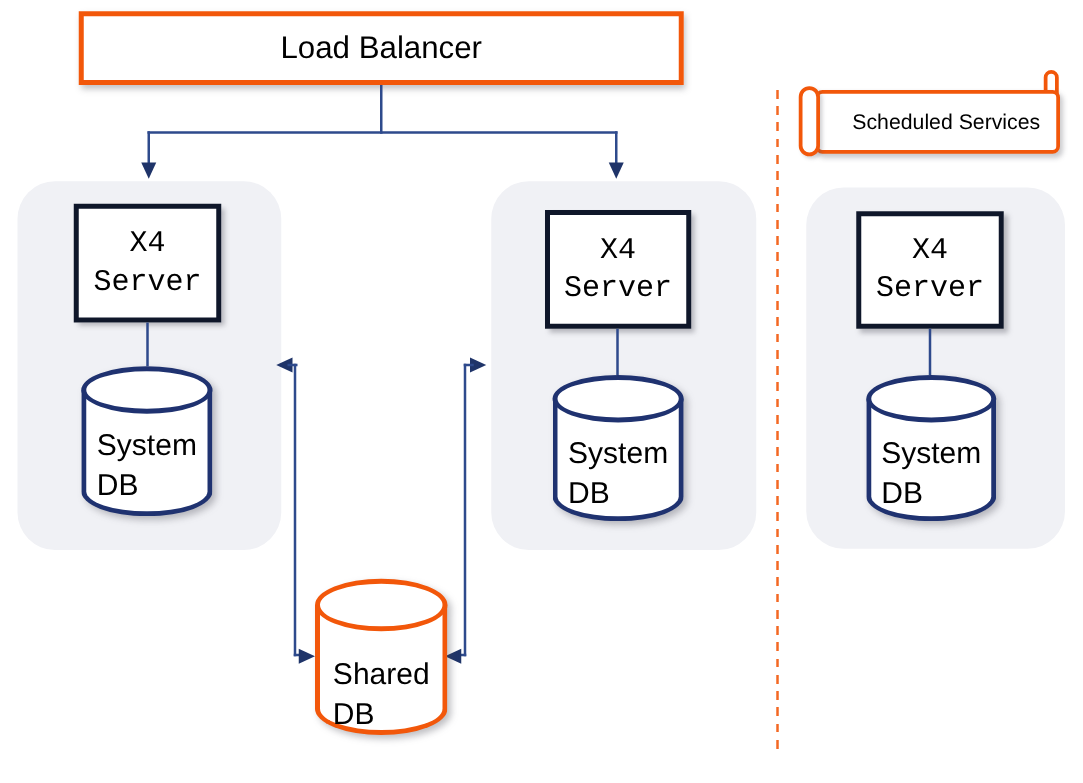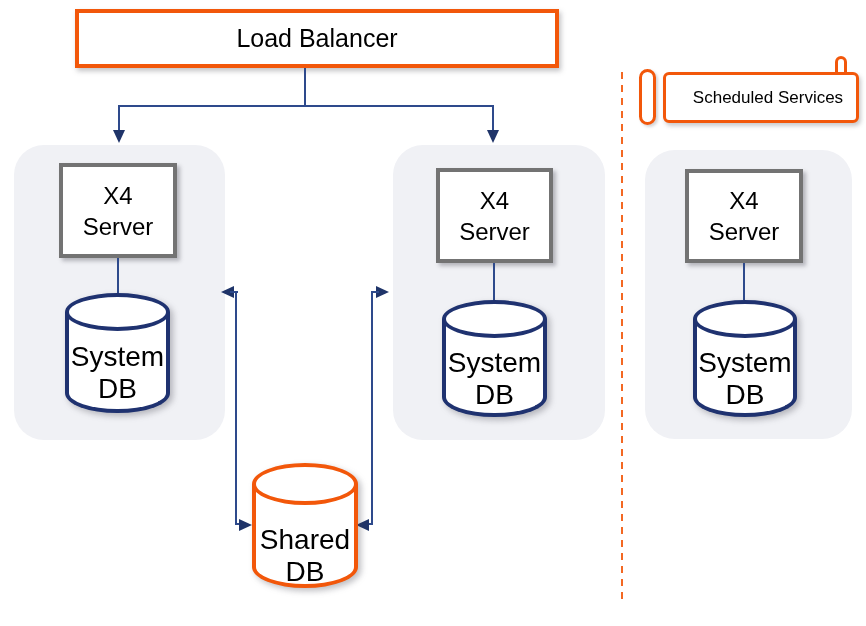--- a/index.html
+++ b/index.html
@@ -12,68 +12,68 @@
 
   
   .line { position:absolute; background:#2E4A8C; }
   .arrow { position:absolute; width:0; height:0; }
   .arrow.down  { border-left:6px solid transparent; border-right:6px solid transparent; border-top:13px solid #1F3469; }
   .arrow.left  { border-top:6px solid transparent; border-bottom:6px solid transparent; border-right:13px solid #1F3469; }
   .arrow.right { border-top:6px solid transparent; border-bottom:6px solid transparent; border-left:13px solid #1F3469; }
 
   
   .lb-box {
-    position:absolute; left:75px; top:9px; width:484px; height:59px;
+    position:absolute; left:63px; top:9px; width:484px; height:59px;
     background:#fff; border:4px solid #F2570A;
     box-shadow:2px 3px 5px rgba(80,80,90,0.35);
     display:flex; align-items:center; justify-content:center;
   }
   .lb-box .label { font-size:25px; }
 
   
   .group {
     position:absolute; background:#F0F1F5; border-radius:30px;
   }
   .g1 { left:14px;  top:145px; width:211px; height:295px; }
   .g2 { left:393px; top:145px; width:212px; height:295px; }
   .g3 { left:645px; top:150px; width:207px; height:289px; }
 
   .server-box {
-    position:absolute; background:#fff; border:4px solid #737373;
+    position:absolute; background:#fff; border:4px solid #0f172a;
     box-shadow:3px 3px 4px rgba(70,70,80,0.35);
-    display:flex; align-items:center; justify-content:center; text-align:center;
+    display:flex; align-items:center; justify-content:center; text-align:center;font-family:Liberation Mono, monospace;
   }
   .server-box .label { font-size:24px; line-height:31px; white-space:pre-line; }
 
   
   .cyl { position:absolute; filter:drop-shadow(3px 3px 3px rgba(70,70,80,0.35)); }
   .cyl-body {
     position:absolute; left:0; right:0; top:19px; bottom:0;
     background:#fff; border:4px solid #1F3270; border-top:none;
     border-radius:0 0 52px 52px / 0 0 20px 20px;
   }
   .cyl-top {
     position:absolute; left:0; right:0; top:0; height:38px;
     background:#fff; border:4px solid #1F3270; border-radius:50%;
   }
   .cyl.orange .cyl-body, .cyl.orange .cyl-top { border-color:#F2570A; }
   .cyl-label {
     position:absolute; left:0; right:0; top:44px; bottom:4px;
-    display:flex; align-items:center; justify-content:center; text-align:center;
-    font-size:28px; line-height:32px; white-space:pre-line;
+    display:flex; align-items:center; justify-content:center; 
+    font-size:24px; line-height:32px; white-space:pre-line;
   }
 
   
   .banner { position:absolute; left:636px; top:54px; width:212px; height:72px; }
   .banner .curl {
     position:absolute; left:199px; top:2px; width:12px; height:26px; z-index:1;
     background:#fff; border:3px solid #F2570A; border-radius:6px 6px 2px 2px;
   }
   .banner .main {
-    position:absolute; left:27px; top:18px; width:196px; height:51px; z-index:2;
+    position:absolute; left:16px; top:18px; width:196px; height:51px; z-index:2;
     background:#fff; border:3px solid #F2570A; border-radius:6px;
     box-shadow:2px 3px 4px rgba(80,80,90,0.3);
     display:flex; align-items:center; justify-content:center;
   }
   .banner .main .label { font-size:17px; padding-left:14px; }
   .banner .roll {
     position:absolute; left:3px; top:15px; width:17px; height:56px; z-index:3;
     background:#fff; border:3px solid #F2570A; border-radius:9px;
     box-shadow:2px 2px 3px rgba(80,80,90,0.25);
   }

